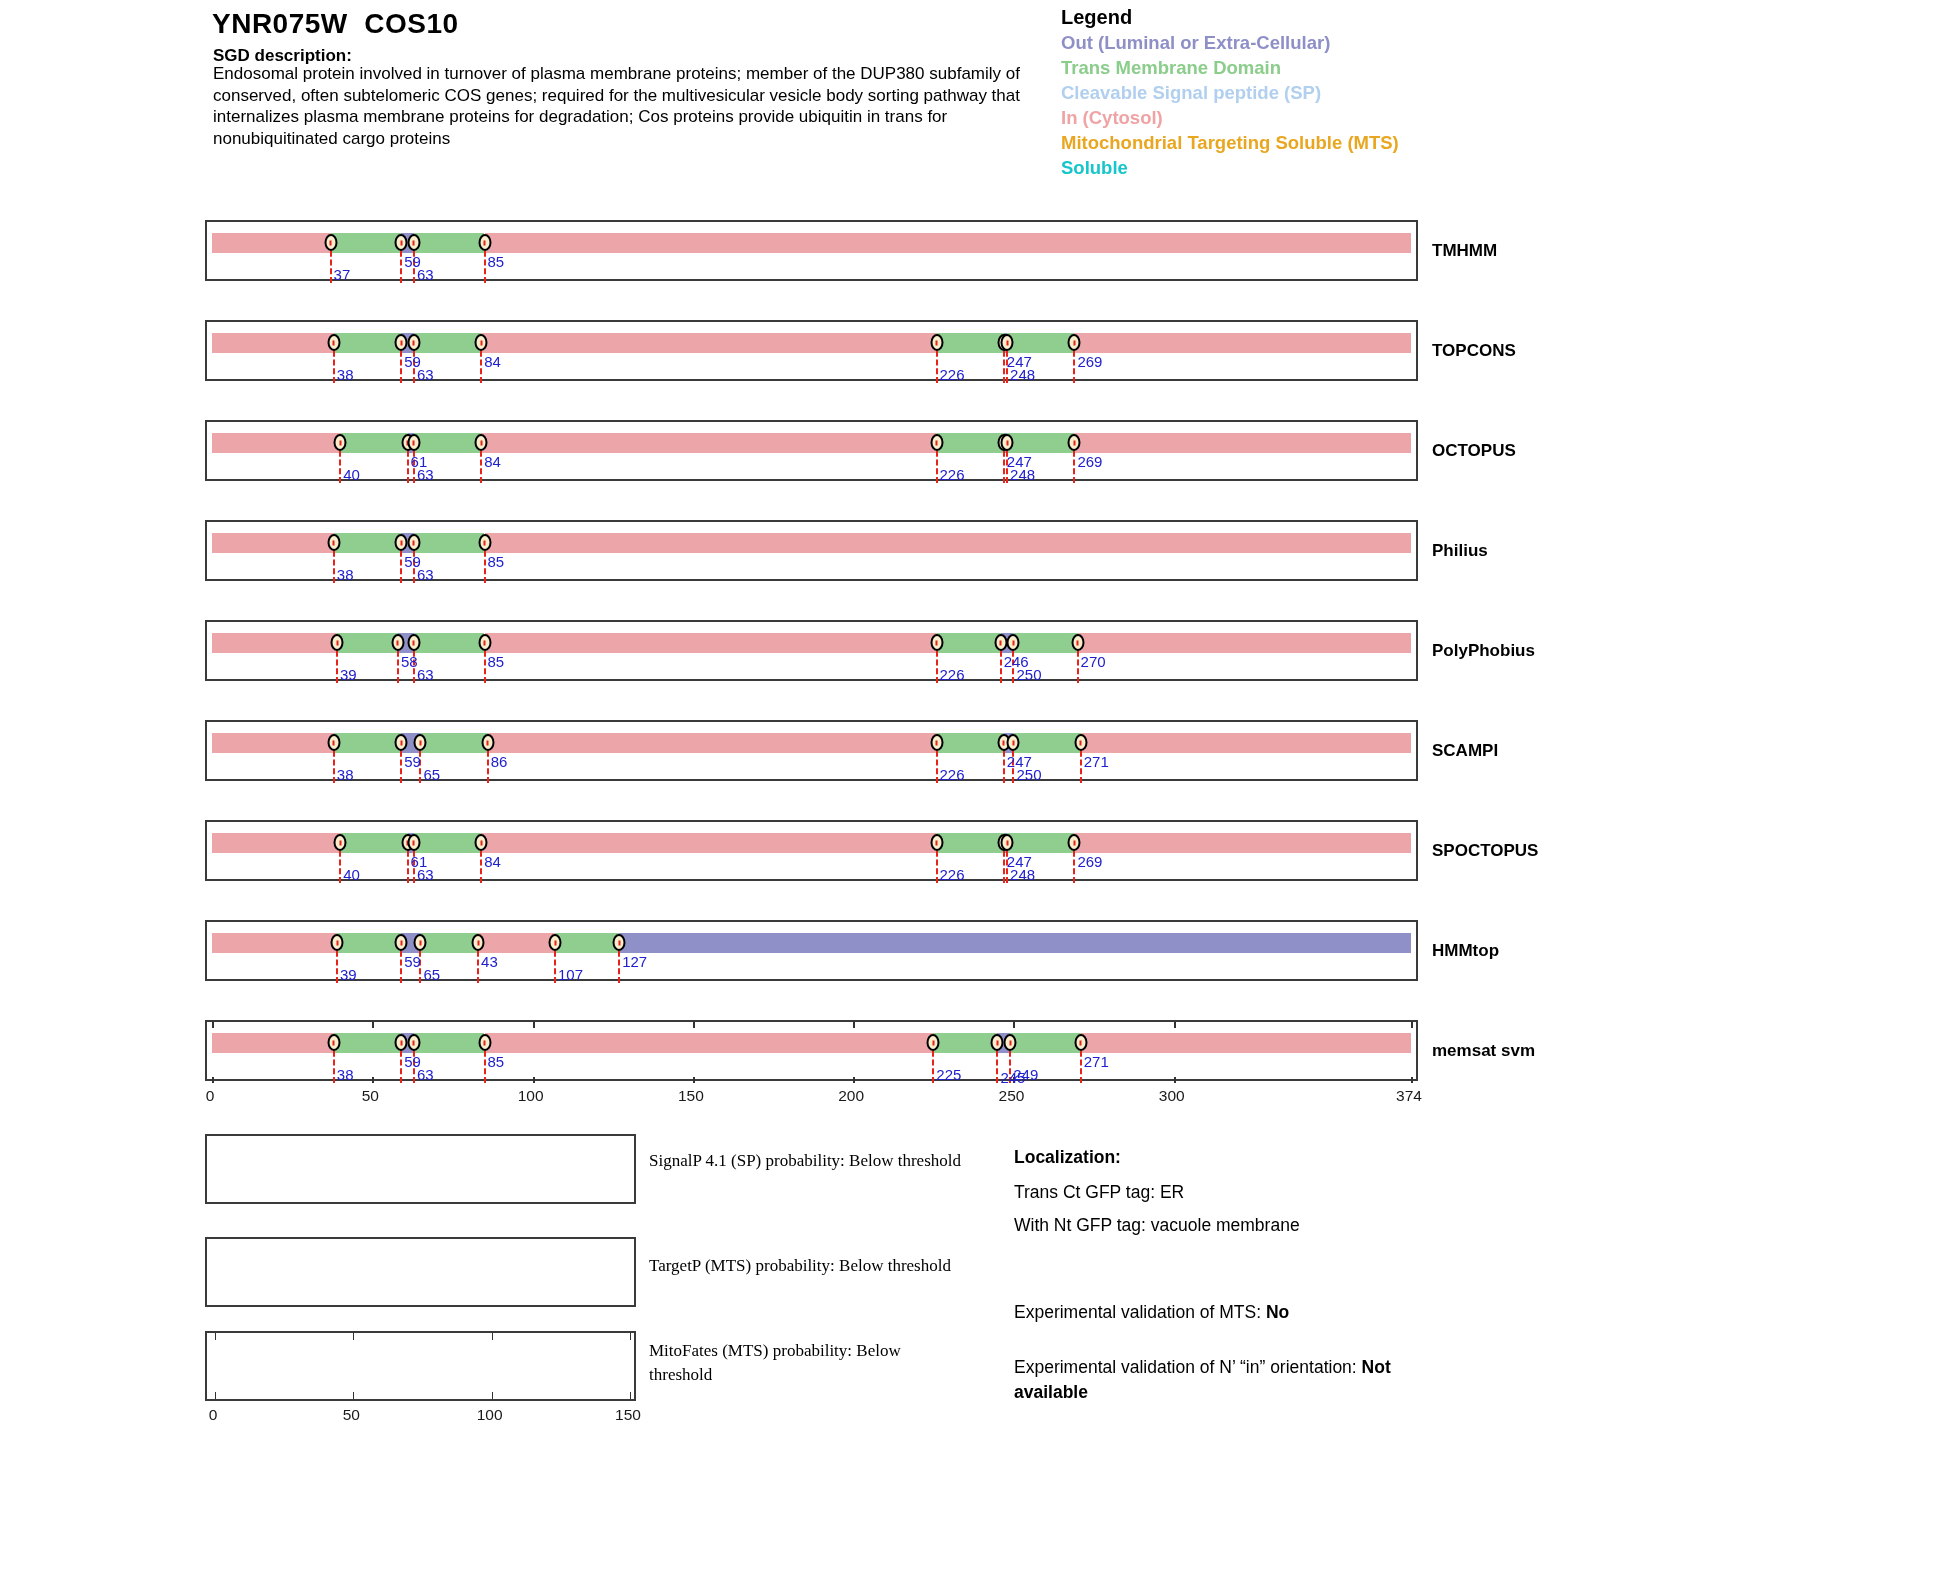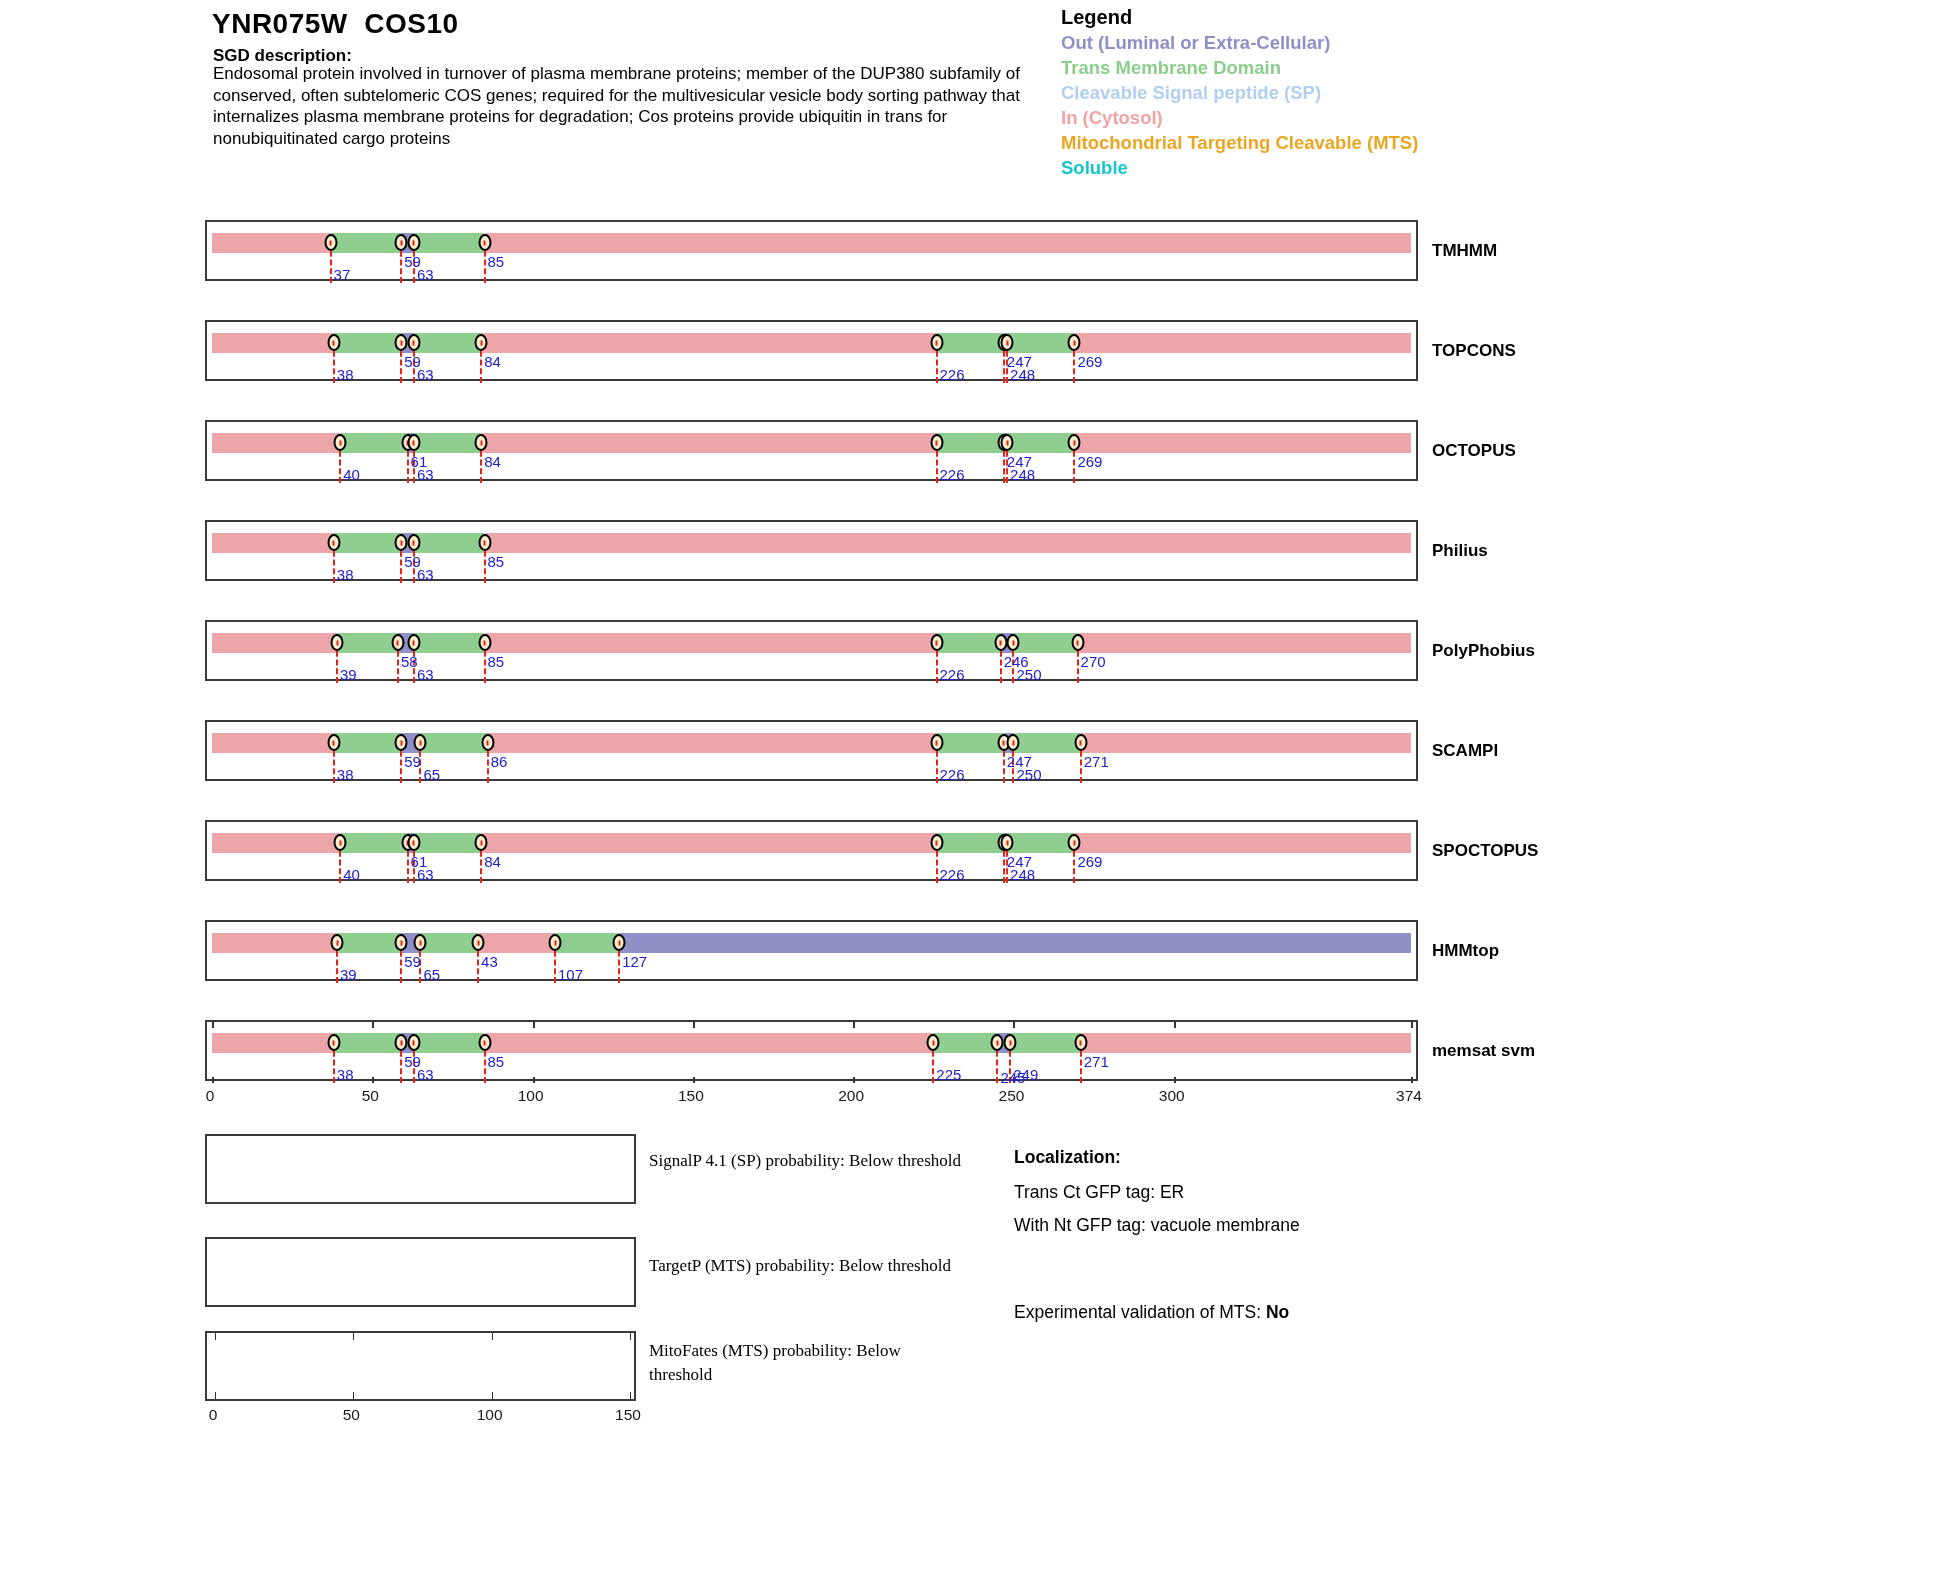--- a/index.html
+++ b/index.html
@@ -57,21 +57,21 @@
   <div id="sgd-label" class="abs">SGD description:</div>
   <div id="description" class="abs">Endosomal protein involved in turnover of plasma membrane proteins; member of the DUP380 subfamily of conserved, often subtelomeric COS genes; required for the multivesicular vesicle body sorting pathway that internalizes plasma membrane proteins for degradation; Cos proteins provide ubiquitin in trans for nonubiquitinated cargo proteins</div>
 
   <div id="legend" class="abs">
     <div id="legend-title">Legend</div>
     <div id="legend-items">
         <div class="legend-item" style="color: rgb(142, 143, 199);">Out (Luminal or Extra-Cellular)</div>
         <div class="legend-item" style="color: rgb(139, 205, 139);">Trans Membrane Domain</div>
         <div class="legend-item" style="color: rgb(177, 207, 239);">Cleavable Signal peptide (SP)</div>
         <div class="legend-item" style="color: rgb(240, 163, 165);">In (Cytosol)</div>
-        <div class="legend-item" style="color: rgb(233, 166, 32);">Mitochondrial Targeting Cleavable (MTS)</div>
+        <div class="legend-item" style="color: rgb(233, 166, 32);">Mitochondrial Targeting Soluble (MTS)</div>
         <div class="legend-item" style="color: rgb(22, 198, 203);">Soluble</div>
       </div>
   </div>
 
   <div id="tracks">
       <div class="track-box" style="top: 220px;">
         <div class="bar">
           <div class="seg" style="left: 0%; width: 9.89305%; background: rgb(236, 166, 170);"></div>
           <div class="seg" style="left: 9.89305%; width: 5.88235%; background: rgb(144, 206, 144);"></div>
           <div class="seg" style="left: 15.7754%; width: 1.06952%; background: rgb(143, 144, 199);"></div>
@@ -411,20 +411,21 @@
       <span class="axis-num" style="left: 351.333px; top: 1406px;">50</span>
       <span class="axis-num" style="left: 489.667px; top: 1406px;">100</span>
       <span class="axis-num" style="left: 628px; top: 1406px;">150</span>
       <div class="plot-label" style="top: 1339px; width: 300px;">MitoFates (MTS) probability: Below threshold</div>
     </div>
 
   <div class="info-line bold" style="top:1145px">Localization:</div>
   <div class="info-line" style="top:1180px">Trans Ct GFP tag: ER</div>
   <div class="info-line" style="top:1213px">With Nt GFP tag: vacuole membrane</div>
   <div class="info-line" style="top:1300px"><span>Experimental validation of MTS: </span><span class="bold">No</span></div>
+  <div class="info-line" style="top:1355px;width:452px"><span>Experimental validation of N’ “in” orientation: </span><span class="bold">Not available</span></div>
 <div class="track-name" style="top: 241px;">TMHMM</div>
     <div class="track-name" style="top: 341px;">TOPCONS</div>
     <div class="track-name" style="top: 441px;">OCTOPUS</div>
     <div class="track-name" style="top: 541px;">Philius</div>
     <div class="track-name" style="top: 641px;">PolyPhobius</div>
     <div class="track-name" style="top: 741px;">SCAMPI</div>
     <div class="track-name" style="top: 841px;">SPOCTOPUS</div>
     <div class="track-name" style="top: 941px;">HMMtop</div>
     <div class="track-name" style="top: 1041px;">memsat svm</div>
   </div>

